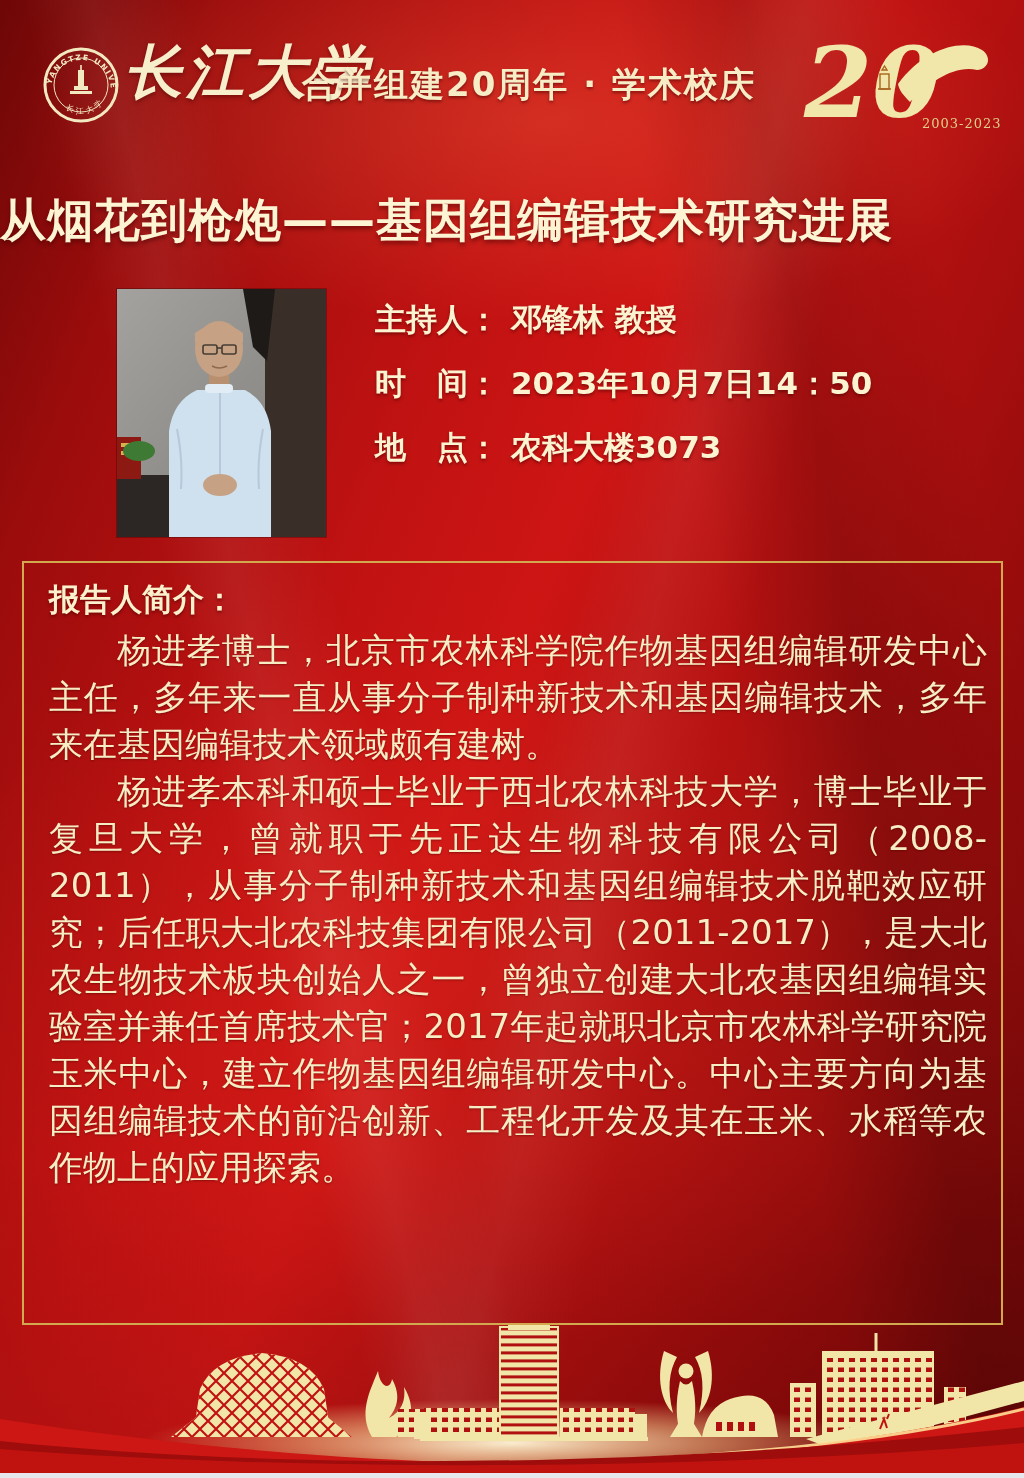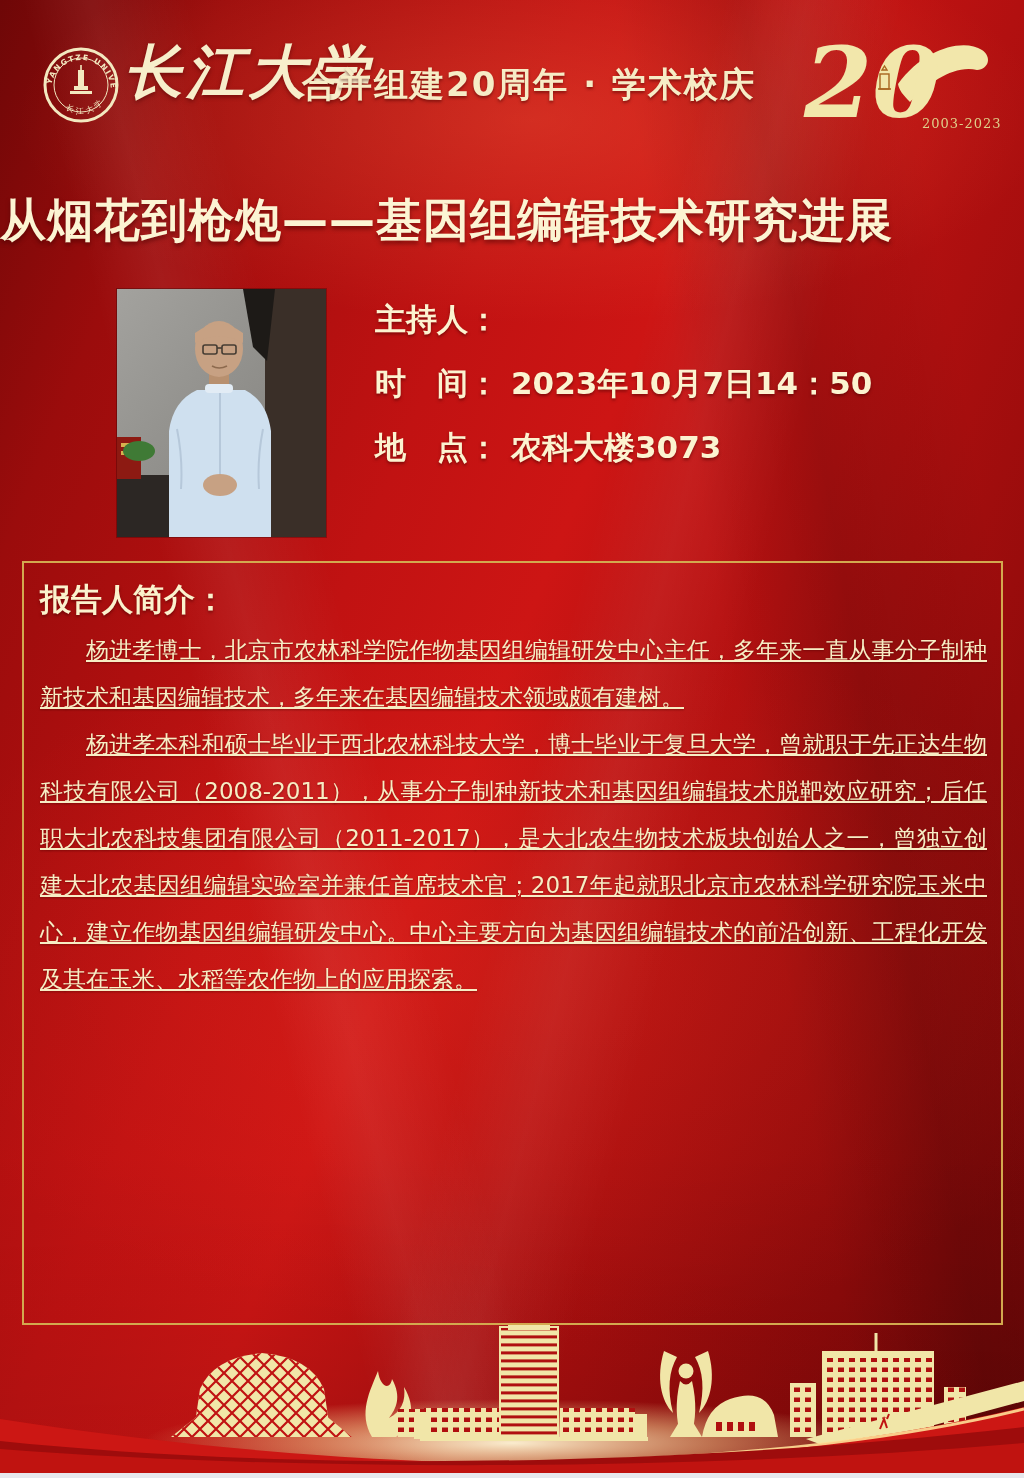--- a/index.html
+++ b/index.html
@@ -40,27 +40,27 @@
   
   .photo{left:117px;top:289px;width:209px;height:248px;box-shadow:0 0 0 1px rgba(0,0,0,.25);}
   .info{left:375px;top:299px;}
   .info-row{display:flex;align-items:baseline;height:33px;margin-bottom:31px;
     font-size:31px;font-weight:bold;color:#fcf3d0;text-shadow:0 2px 3px rgba(70,0,0,.5);}
   .info-row .lbl{white-space:pre;}
   .info-row .val{margin-left:12px;white-space:pre;}
   
   .bio-box{
     left:22px;top:561px;width:981px;height:764px;box-sizing:border-box;
-    border:2px solid #d3a94f;padding:12px 14px 0 16px;overflow:hidden;
+    border:2px solid #d3a94f;padding:12px 14px 0 25px;overflow:hidden;
   }
   .bio-heading{font-size:31px;font-weight:bold;color:#fbf2cd;margin:4px 0 6px 0;
     text-shadow:0 2px 3px rgba(70,0,0,.5);}
   .bio-text p{
-    margin:0;text-indent:2em;font-size:23px;line-height:47px;color:#f7edc4;
-    text-align:justify;text-shadow:0 1px 2px rgba(70,0,0,.45);text-decoration:underline;
+    margin:0;text-indent:2em;font-size:34px;line-height:47px;color:#f7edc4;
+    text-align:justify;text-shadow:0 1px 2px rgba(70,0,0,.45);
   }
   
   .skyline{left:0;bottom:5px;width:1024px;height:148px;}
   .bottom-strip{left:0;bottom:0;width:1024px;height:5px;background:#e7e8ed;}
 </style>
 </head>
 <body>
 
 <div class="poster">
 
@@ -128,20 +128,21 @@
       <rect x="88" y="95" width="28" height="9" rx="4" fill="#e2ecf5"></rect>
       <line x1="103" y1="104" x2="103" y2="185" stroke="#b6c8da" stroke-width="2"></line>
       <ellipse cx="103" cy="196" rx="17" ry="11" fill="#c7a183"></ellipse>
       <path d="M60,140 Q66,170 64,200 M146,140 Q140,170 142,200" fill="none" stroke="#b6c8da" stroke-width="2"></path>
     </g>
   </svg>
 
   <div class="abs info">
     <div class="info-row">
       <span class="lbl">主持人：</span>
+      <span class="val">邓锋林 教授</span>
     </div>
     <div class="info-row">
       <span class="lbl">时　间：</span>
       <span class="val">2023年10月7日14：50</span>
     </div>
     <div class="info-row">
       <span class="lbl">地　点：</span>
       <span class="val">农科大楼3073</span>
     </div>
   </div>

